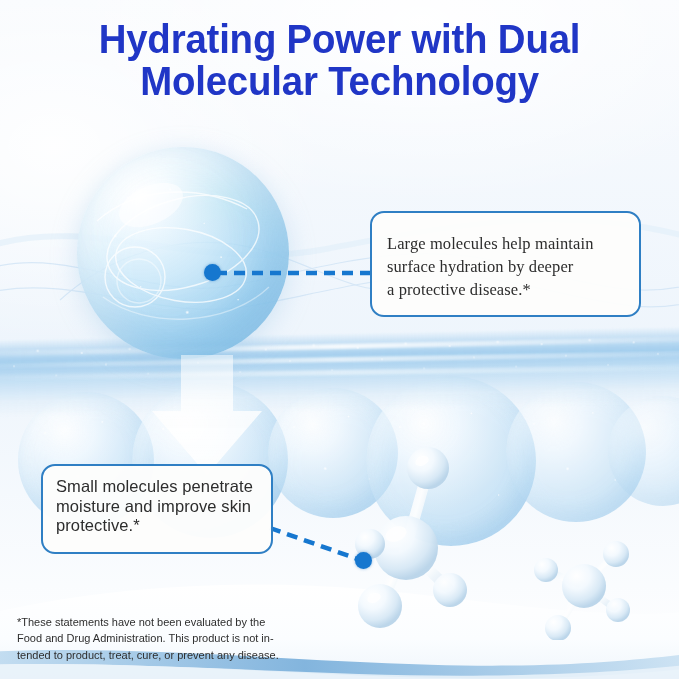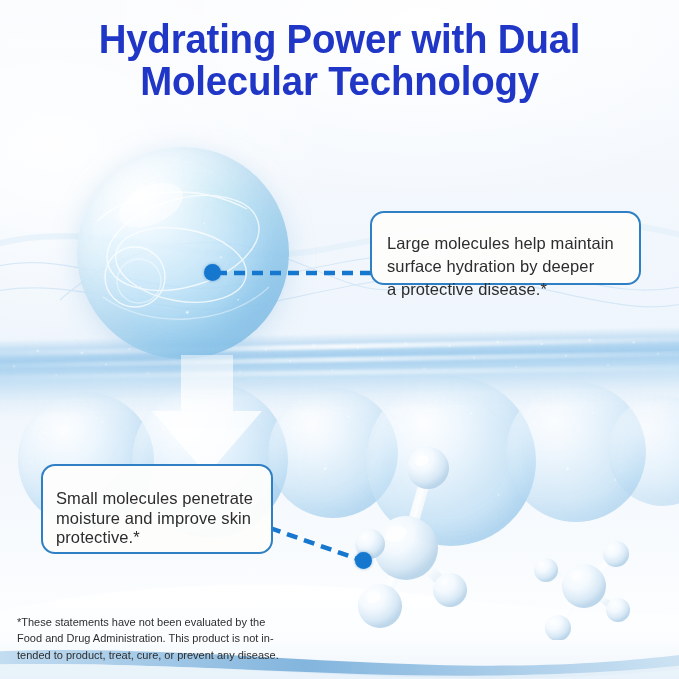--- a/index.html
+++ b/index.html
@@ -110,30 +110,30 @@
 
   
   .callout{
     position:absolute;
     background:rgba(253,253,252,.96);
     border:2px solid #2f7fc4;
     border-radius:14px;
     box-sizing:border-box;
     color:#2b2b2b;
   }
-  #callout-large{ left:370px; top:211px; width:271px; height:74px; }
+  #callout-large{ left:370px; top:211px; width:271px; height:106px;font-family:Liberation Serif, serif; }
   #callout-small{ left:41px; top:464px; width:232px; height:90px; }
   .callout p{
     margin:0;
     font-size:16.5px;
     color:#2d2d2d;
     letter-spacing:.1px;
   }
   #callout-large .ctext{ padding:19px 0 0 15px; line-height:23px; }
-  #callout-small .ctext{ padding:23px 0 0 13px; line-height:19.5px; font-size:16.5px; }
+  #callout-small .ctext{ padding:11px 0 0 13px; line-height:19.5px; font-size:16.5px; }
 
   
   .conn{position:absolute;pointer-events:none;}
   .dot{
     position:absolute;width:17px;height:17px;border-radius:50%;
     background:#1677cf;
     box-shadow:0 0 3px rgba(20,110,190,.5);
   }
 
   

